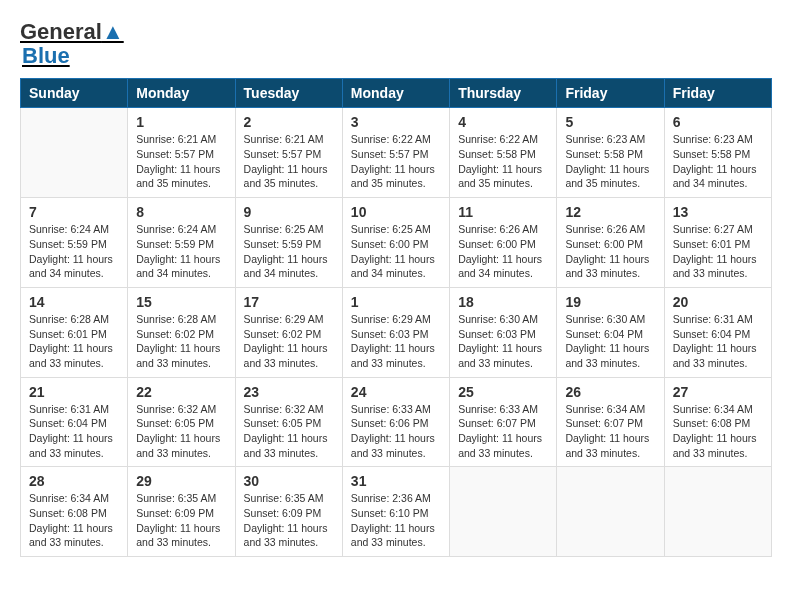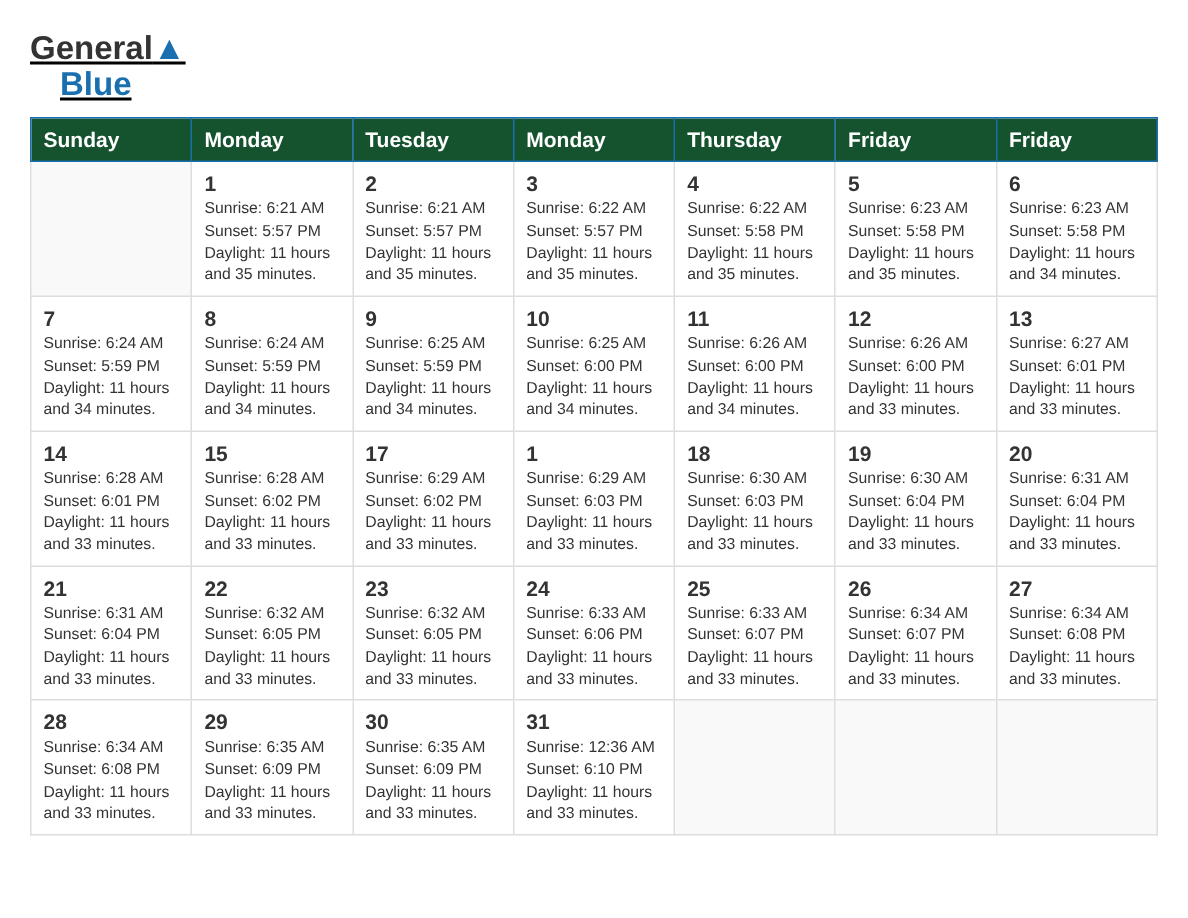--- a/index.html
+++ b/index.html
@@ -33,21 +33,21 @@
     .location-title {
       font-size: 16px;
       color: #333;
     }
     .calendar {
       width: 100%;
       border-collapse: collapse;
       border: 1px solid #ccc;
     }
     .calendar th {
-      background-color: #14532d;
+      background-color: #0c4a6e;
       color: white;
       text-align: left;
       padding: 6px 8px;
       font-size: 14px;
       font-weight: bold;
       border: 1px solid #1a6faf;
     }
     .calendar td {
       vertical-align: top;
       padding: 6px 8px;
@@ -77,21 +77,21 @@
 </head>
 <body>
 
 <div class="header">
   <div class="logo">
     <div style="display:flex; align-items:center; gap:4px;">
       <div style="font-size:22px; font-weight:bold; line-height:1.1;">
         <span style="color:#333;">General</span><span style="color:#1a6faf;">▲</span>
       </div>
     </div>
-    <div style="font-size:22px; font-weight:bold; color:#1a6faf; line-height:1.1; margin-left:20px;">Blue</div>
+    <div style="font-size:22px; font-weight:bold; color:#1a6faf; line-height:1.1; margin-left:2px;">Blue</div>
   </div>
 </div>
 
 <table class="calendar">
   <thead>
     <tr>
       <th>Sunday</th>
       <th>Monday</th>
       <th>Tuesday</th>
       <th>Monday</th>
@@ -347,21 +347,21 @@
         <span class="day-number">30</span>
         <div class="day-info">
           <div>Sunrise: 6:35 AM</div>
           <div>Sunset: 6:09 PM</div>
           <div>Daylight: 11 hours and 33 minutes.</div>
         </div>
       </td>
         <td>
         <span class="day-number">31</span>
         <div class="day-info">
-          <div>Sunrise: 12:36 AM</div>
+          <div>Sunrise: 2:36 AM</div>
           <div>Sunset: 6:10 PM</div>
           <div>Daylight: 11 hours and 33 minutes.</div>
         </div>
       </td>
         <td class="empty"></td>
         <td class="empty"></td>
         <td class="empty"></td>
       </tr>
     </tbody>
 </table>

